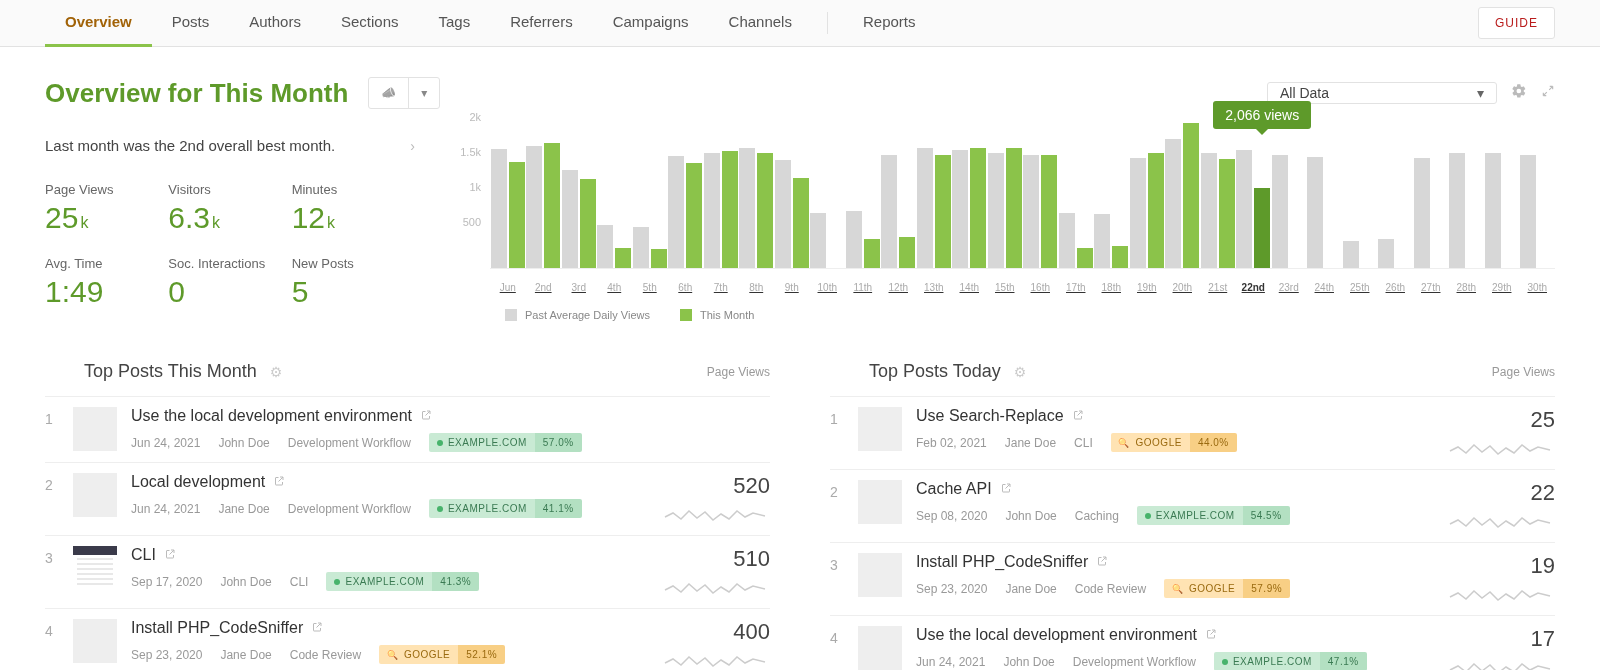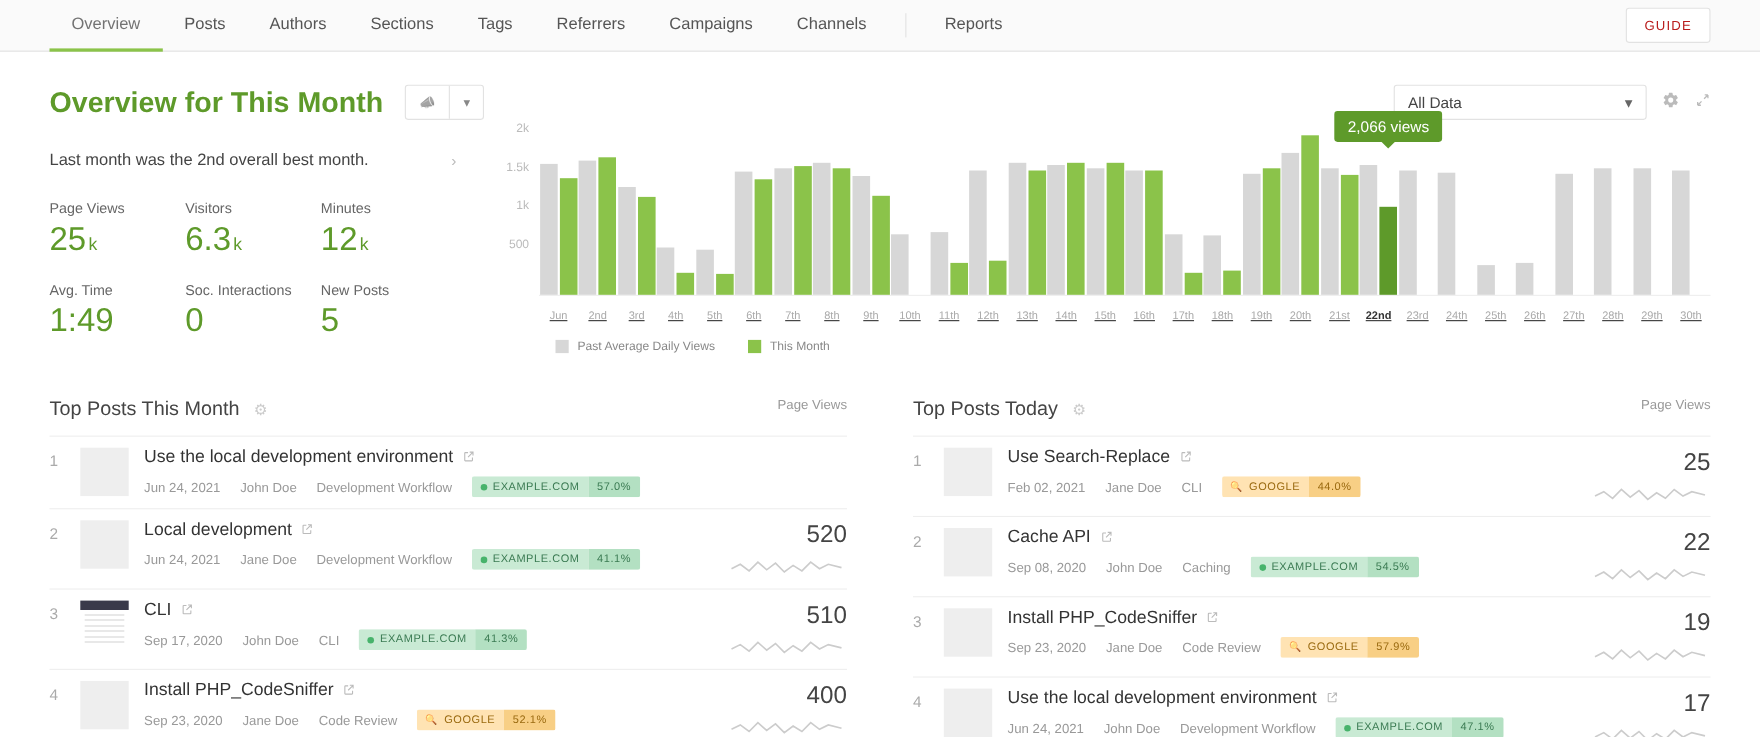--- a/index.html
+++ b/index.html
@@ -17,33 +17,33 @@
     --badge-orange-border: #f9d08f;
   }
   * { box-sizing: border-box; }
   html, body { margin:0; padding:0; font-family: "Helvetica Neue", Arial, sans-serif; color: var(--text); background:#fff; }
   body { width:1600px; }
 
   
   .topbar { display:flex; align-items:center; border-bottom:1px solid var(--border); background: var(--bg); height:47px; padding:0 45px; }
   .tabs { display:flex; gap:0; align-items:center; }
   .tab { padding: 0 20px; font-size:15px; color:#555; cursor:pointer; height:47px; display:flex; align-items:center; border-bottom:3px solid transparent; }
-  .tab.active { color:#737373; font-weight:400; border-bottom:3px solid var(--green-bright); }
+  .tab.active { color:#a16207; font-weight:700; border-bottom:3px solid var(--green-bright); }
   .tab-sep { width:1px; height:22px; background:var(--border); margin:0 15px; }
   .guide-btn { margin-left:auto; border:1px solid var(--border); background:#fff; color:#b91c1c; font-size:12px; letter-spacing:1px; padding:8px 16px; border-radius:3px; cursor:pointer; }
 
   
   .content { padding: 30px 45px; }
   .header-row { display:flex; align-items:center; }
   .page-title { font-size:26px; font-weight:600; color: var(--green-dark); margin:0; }
   .dropdown-btn { margin-left:20px; border:1px solid var(--border); background:#fff; border-radius:3px; height:32px; display:flex; align-items:center; cursor:pointer; }
   .dropdown-btn .seg { padding:0 12px; color:#888; font-size:12px; display:flex; align-items:center; height:100%; }
   .dropdown-btn .seg + .seg { border-left:1px solid var(--border); }
   .right-controls { margin-left:auto; display:flex; align-items:center; gap:14px; }
-  .select { border:1px solid var(--border); background:#fff; border-radius:3px; height:32px; min-width:230px; display:flex; align-items:center; padding:0 12px; color:#444; font-size:14px; cursor:pointer; }
+  .select { border:1px solid var(--border); background:#fff; border-radius:3px; height:22px; min-width:230px; display:flex; align-items:center; padding:0 12px; color:#444; font-size:14px; cursor:pointer; }
   .select .caret { margin-left:auto; color:#666; }
   .gear-icon, .expand-icon { color:#bbb; cursor:pointer; font-size:16px; }
 
   
   .summary-row { display:flex; margin-top:20px; gap:30px; }
   .summary-left { width:370px; flex:none; }
   .insight { display:flex; align-items:center; font-size:15px; color:#444; padding: 8px 0 18px 0; }
   .insight .chev { margin-left:auto; color:#bbb; font-size:14px; }
   .metrics { display:grid; grid-template-columns: repeat(3, 1fr); row-gap:22px; margin-top:10px; }
   .metric-label { font-size:13px; color:#666; }
@@ -66,21 +66,21 @@
   .x-labels { position:absolute; left:45px; right:0; bottom:6px; display:flex;text-decoration:underline; }
   .x-label { flex:1; text-align:center; font-size:10px; color:#aaa; }
   .x-label.bold { color:#333; font-weight:600; }
   .legend { margin-top:10px; display:flex; gap:30px; font-size:11px; color:#888; padding-left:60px; }
   .legend-item { display:flex; align-items:center; gap:8px; }
   .legend-swatch { width:12px; height:12px; }
 
   
   .posts-row { display:flex; gap:60px; margin-top:40px; }
   .posts-col { flex:1; min-width:0; }
-  .posts-header { display:flex; align-items:flex-start; margin-bottom:14px; }
+  .posts-header { display:flex; align-items:center; margin-bottom:14px;margin-left:39px; }
   .posts-title { font-size:18px; font-weight:500; color:#444; margin:0; }
   .posts-title .gear { color:#ccc; font-size:14px; margin-left:8px; }
   .posts-metric { margin-left:auto; font-size:12px; color:#999; }
   .post-item { display:flex; align-items:flex-start; padding:10px 0; border-top:1px solid #eee; gap:14px; }
   .post-item:first-of-type { border-top:1px solid #eee; }
   .post-rank { width:14px; font-size:14px; color:#aaa; padding-top:4px; }
   .post-thumb { width:44px; height:44px; background:#eee; flex:none; }
   .post-thumb.cli { background: linear-gradient(to bottom, #3a3a4a 0 20%, #fff 20% 100%); position:relative; overflow:hidden; }
   .post-thumb.cli::after { content:""; position:absolute; left:4px; right:4px; top:12px; bottom:4px; background: repeating-linear-gradient(to bottom, #e8e8e8 0 2px, #fff 2px 5px); }
   .post-main { flex:1; min-width:0; }

